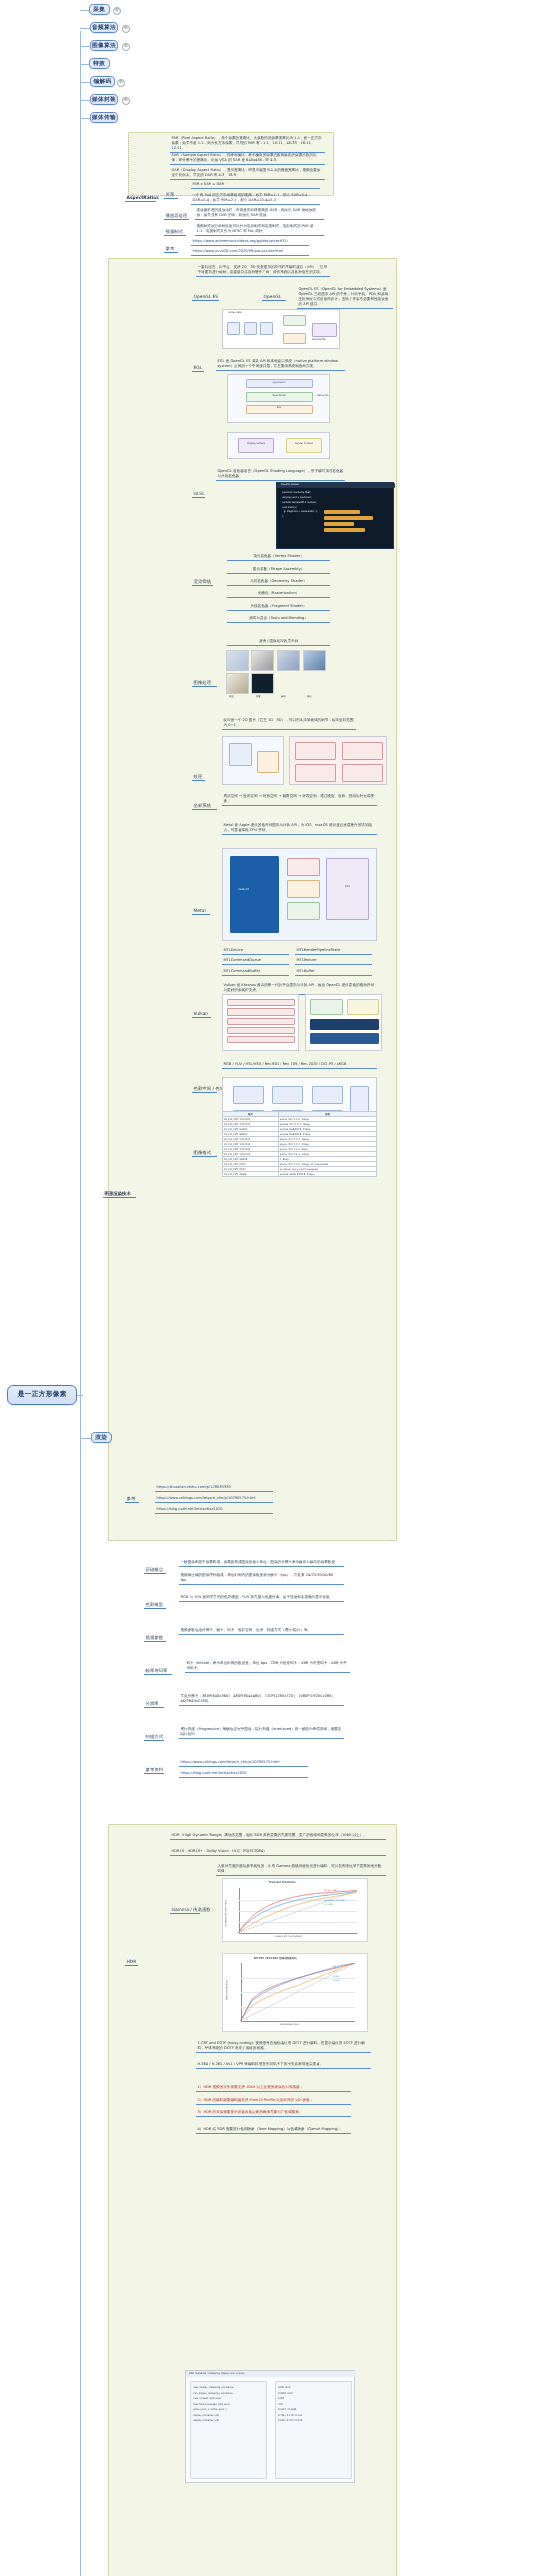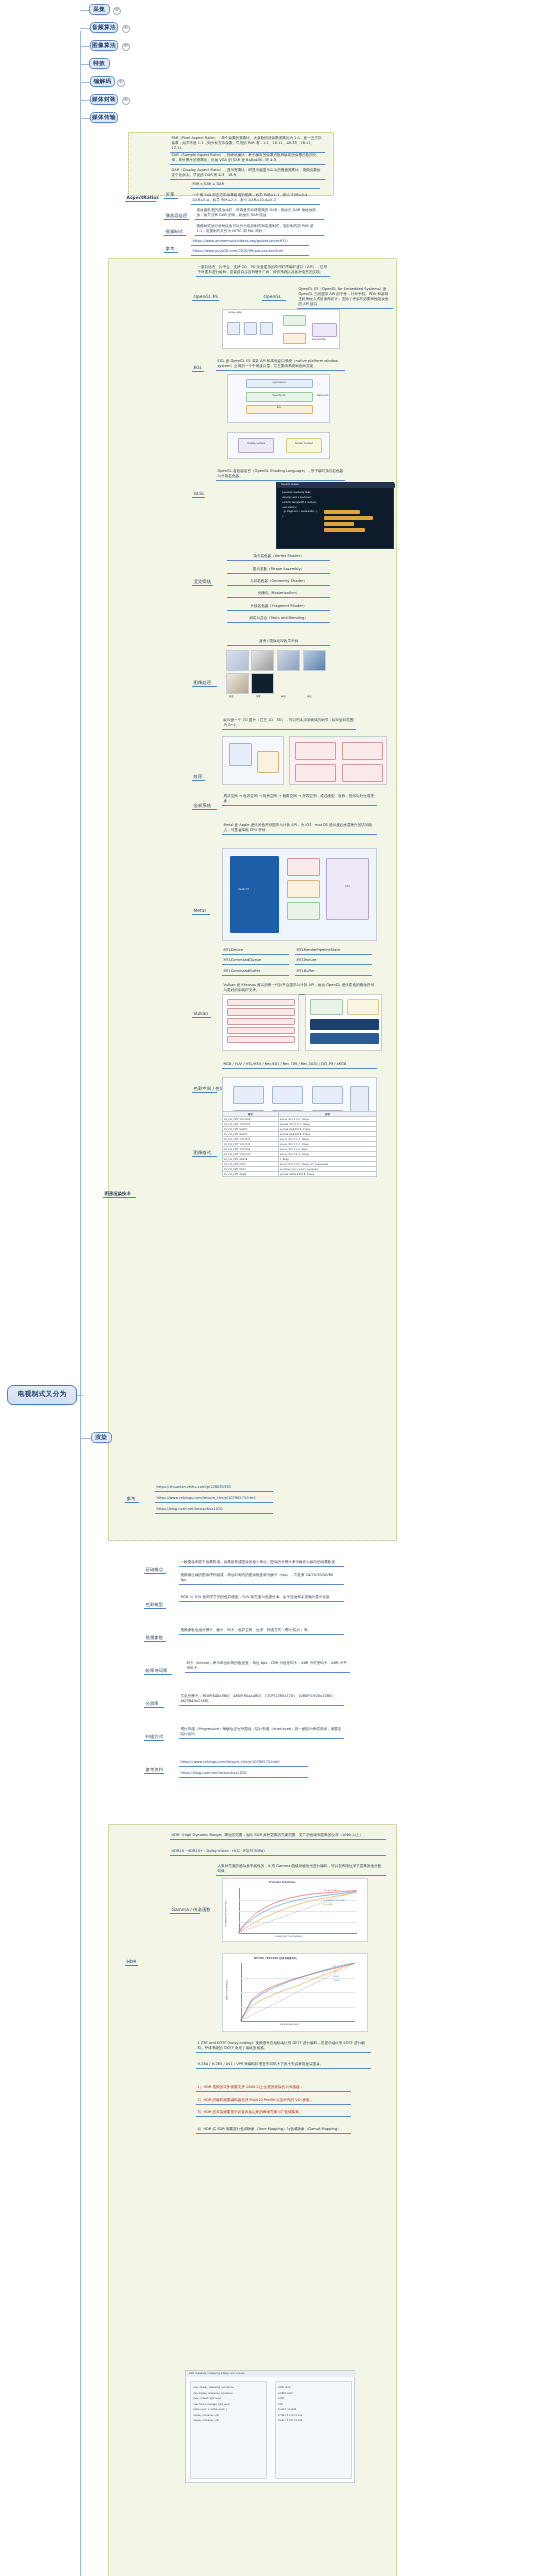--- a/index.html
+++ b/index.html
@@ -452,21 +452,21 @@
     <div class="blk flat" style="left:89px;top:10.3px;width:77px;height:98px;background:#f4f7fa;border:0.3px solid #d2d8df;"></div>
     <div class="tinytxt" style="left:7.2px;top:14.4px;line-height:2.4;">
       max_display_mastering_luminance<br>min_display_mastering_luminance<br>max_content_light_level<br>max_frame_average_light_level<br>white_point_x / white_point_y<br>display_primaries_x[3]<br>display_primaries_y[3]
     </div>
     <div class="tinytxt" style="left:92px;top:14.4px;line-height:2.4;">
       1000 cd/m²<br>0.0050 cd/m²<br>1000<br>400<br>0.3127 / 0.3290<br>0.708 / 0.170 / 0.131<br>0.292 / 0.797 / 0.046
     </div>
   </div>
 
   <div class="node root" style="left:7.2px;top:1385px;width:70px;height:19.6px;">
-      <span>电视制式又分为</span>
+      <span>是一正方形像素</span>
     </div>
   <div class="ln lnh" style="left:77px;top:1395px;width:6.2px;"></div>
 
   <div class="node" style="left:91px;top:1432px;width:20.6px;height:11.3px;">
       <span>渲染</span>
     </div>
   <div class="ln lnh" style="left:80px;top:1438px;width:10.8px;"></div>
 
 </div>
 

